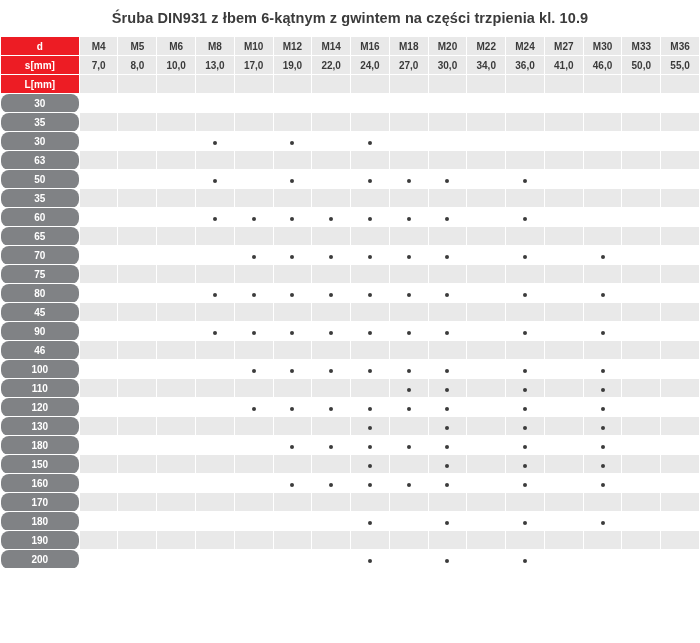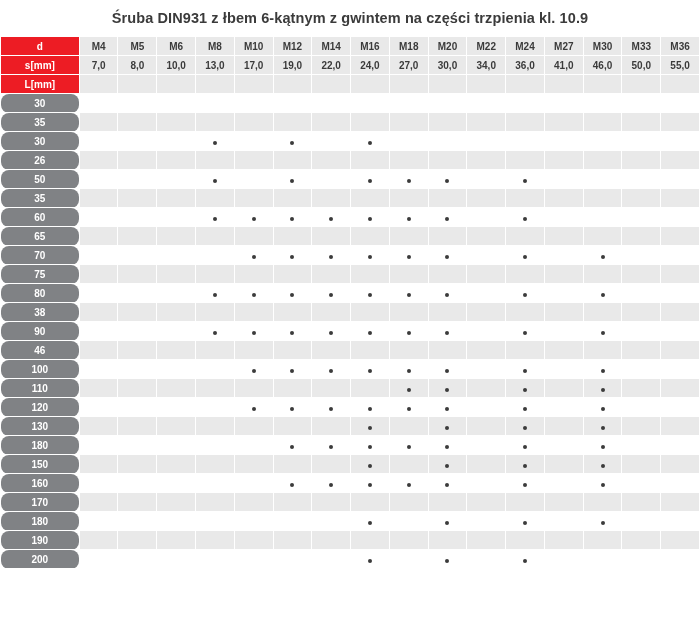--- a/index.html
+++ b/index.html
@@ -234,21 +234,21 @@
           <td class="cell"><span class="dot off"></span></td>
           <td class="cell"><span class="dot off"></span></td>
           <td class="cell"><span class="dot off"></span></td>
           <td class="cell"><span class="dot off"></span></td>
           <td class="cell"><span class="dot off"></span></td>
           <td class="cell"><span class="dot off"></span></td>
           <td class="cell"><span class="dot off"></span></td>
           <td class="cell"><span class="dot off"></span></td>
         </tr>
         <tr class="body-row-b">
-          <td class="len-label">26</td>
+          <td class="len-label">63</td>
           <td class="cell"><span class="dot off"></span></td>
           <td class="cell"><span class="dot off"></span></td>
           <td class="cell"><span class="dot off"></span></td>
           <td class="cell"><span class="dot off"></span></td>
           <td class="cell"><span class="dot off"></span></td>
           <td class="cell"><span class="dot off"></span></td>
           <td class="cell"><span class="dot off"></span></td>
           <td class="cell"><span class="dot off"></span></td>
           <td class="cell"><span class="dot off"></span></td>
           <td class="cell"><span class="dot off"></span></td>
@@ -386,21 +386,21 @@
           <td class="cell"><span class="dot"></span></td>
           <td class="cell"><span class="dot"></span></td>
           <td class="cell"><span class="dot off"></span></td>
           <td class="cell"><span class="dot"></span></td>
           <td class="cell"><span class="dot off"></span></td>
           <td class="cell"><span class="dot"></span></td>
           <td class="cell"><span class="dot off"></span></td>
           <td class="cell"><span class="dot off"></span></td>
         </tr>
         <tr class="body-row-b">
-          <td class="len-label">38</td>
+          <td class="len-label">45</td>
           <td class="cell"><span class="dot off"></span></td>
           <td class="cell"><span class="dot off"></span></td>
           <td class="cell"><span class="dot off"></span></td>
           <td class="cell"><span class="dot off"></span></td>
           <td class="cell"><span class="dot off"></span></td>
           <td class="cell"><span class="dot off"></span></td>
           <td class="cell"><span class="dot off"></span></td>
           <td class="cell"><span class="dot off"></span></td>
           <td class="cell"><span class="dot off"></span></td>
           <td class="cell"><span class="dot off"></span></td>

